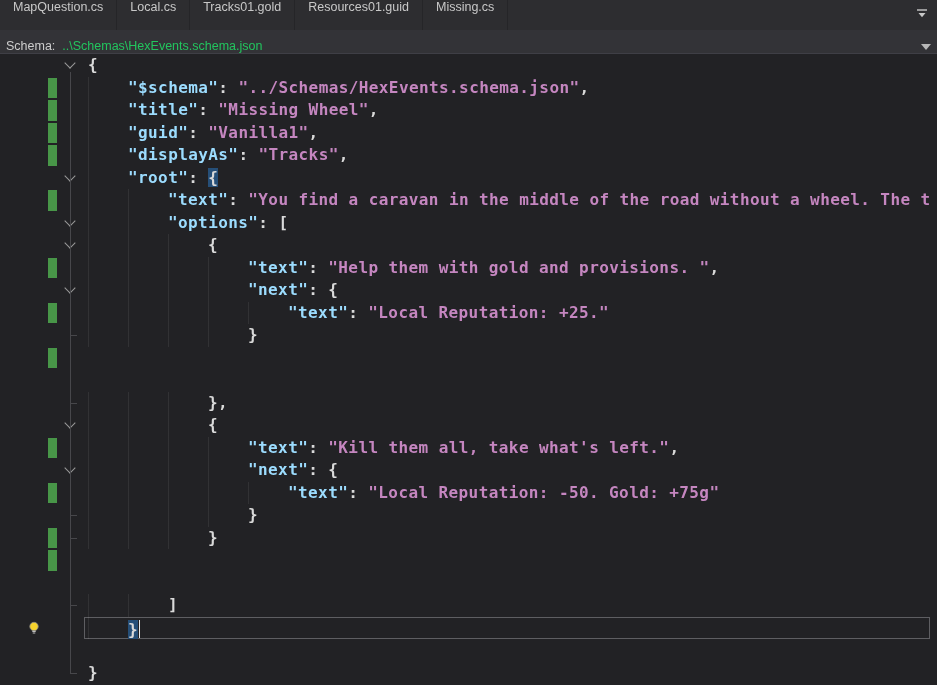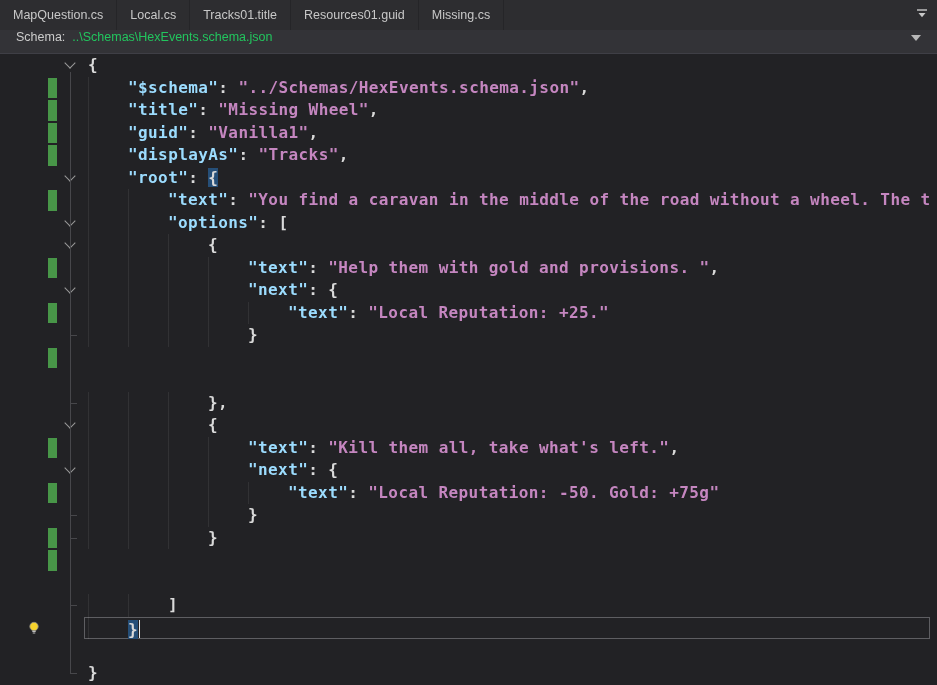--- a/index.html
+++ b/index.html
@@ -1,30 +1,30 @@
 <!DOCTYPE html>
 <html><head>
 <meta charset="utf-8">
 <style>
   * { margin:0; padding:0; box-sizing:border-box; }
   html,body { width:937px; height:685px; overflow:hidden; background:#222225; font-family:"Liberation Sans",sans-serif; }
 
   
   .tabbar { height:30px; background:#2D2D30; display:flex; align-items:stretch; position:relative; }
   #tabs { display:flex; }
-  .tab { display:flex; align-items:center; gap:7px; padding:0 13px; color:#C8C8C8; font-size:12.5px;
+  .tab { display:flex; gap:7px; padding:0 13px; color:#C8C8C8; font-size:12.5px;
          border-right:1px solid #252528; cursor:default; white-space:nowrap; }
   .tab.active { background:#1F1F23; color:#FFFFFF; }
   .tab .close-x { font-size:15px; line-height:1; color:#CFCFCF; padding:0 1px; }
   .tab .pin-wrap, .tab .close-x { display:flex; align-items:center; }
   .tab-overflow { margin-left:auto; width:30px; display:flex; align-items:center; justify-content:center; }
 
   
-  .schemabar { height:24px; background:#333337; border-bottom:1px solid #3F3F46; display:flex; align-items:flex-start;
-               padding:0 16px; font-size:12.5px; color:#CCCCCC; gap:7px; }
+  .schemabar { height:24px; background:#333337; border-bottom:1px solid #3F3F46; display:flex; align-items:flex-end;
+               padding:0 6px; font-size:12.5px; color:#CCCCCC; gap:7px; }
   .schemabar .val { color:#22c55e; }
   .schemabar .dd { margin-left:auto; display:flex; align-items:center; }
 
   
   .editor { position:absolute; top:54px; left:0; right:0; bottom:0; background:#222225; overflow:hidden;
             font-family:"DejaVu Sans Mono","Liberation Mono",monospace; font-size:16px; font-weight:600;
             letter-spacing:0.4px; color:#DADADA; }
   #lines { position:relative; height:100%; }
   .line { height:22.5px; display:flex; position:relative; line-height:22.5px; }
   .m-bulb { width:44px; flex:none; position:relative; }
@@ -52,21 +52,21 @@
 
 <div class="tabbar">
   <div id="tabs">
       <div class="tab">
         <span>MapQuestion.cs</span>
       </div>
       <div class="tab">
         <span>Local.cs</span>
       </div>
       <div class="tab">
-        <span>Tracks01.title</span>
+        <span>Tracks01.gold</span>
       </div>
       <div class="tab">
         <span>Resources01.guid</span>
       </div>
       <div class="tab">
         <span>Missing.cs</span>
       </div>
     </div>
   <div class="tab-overflow">
     <span>

